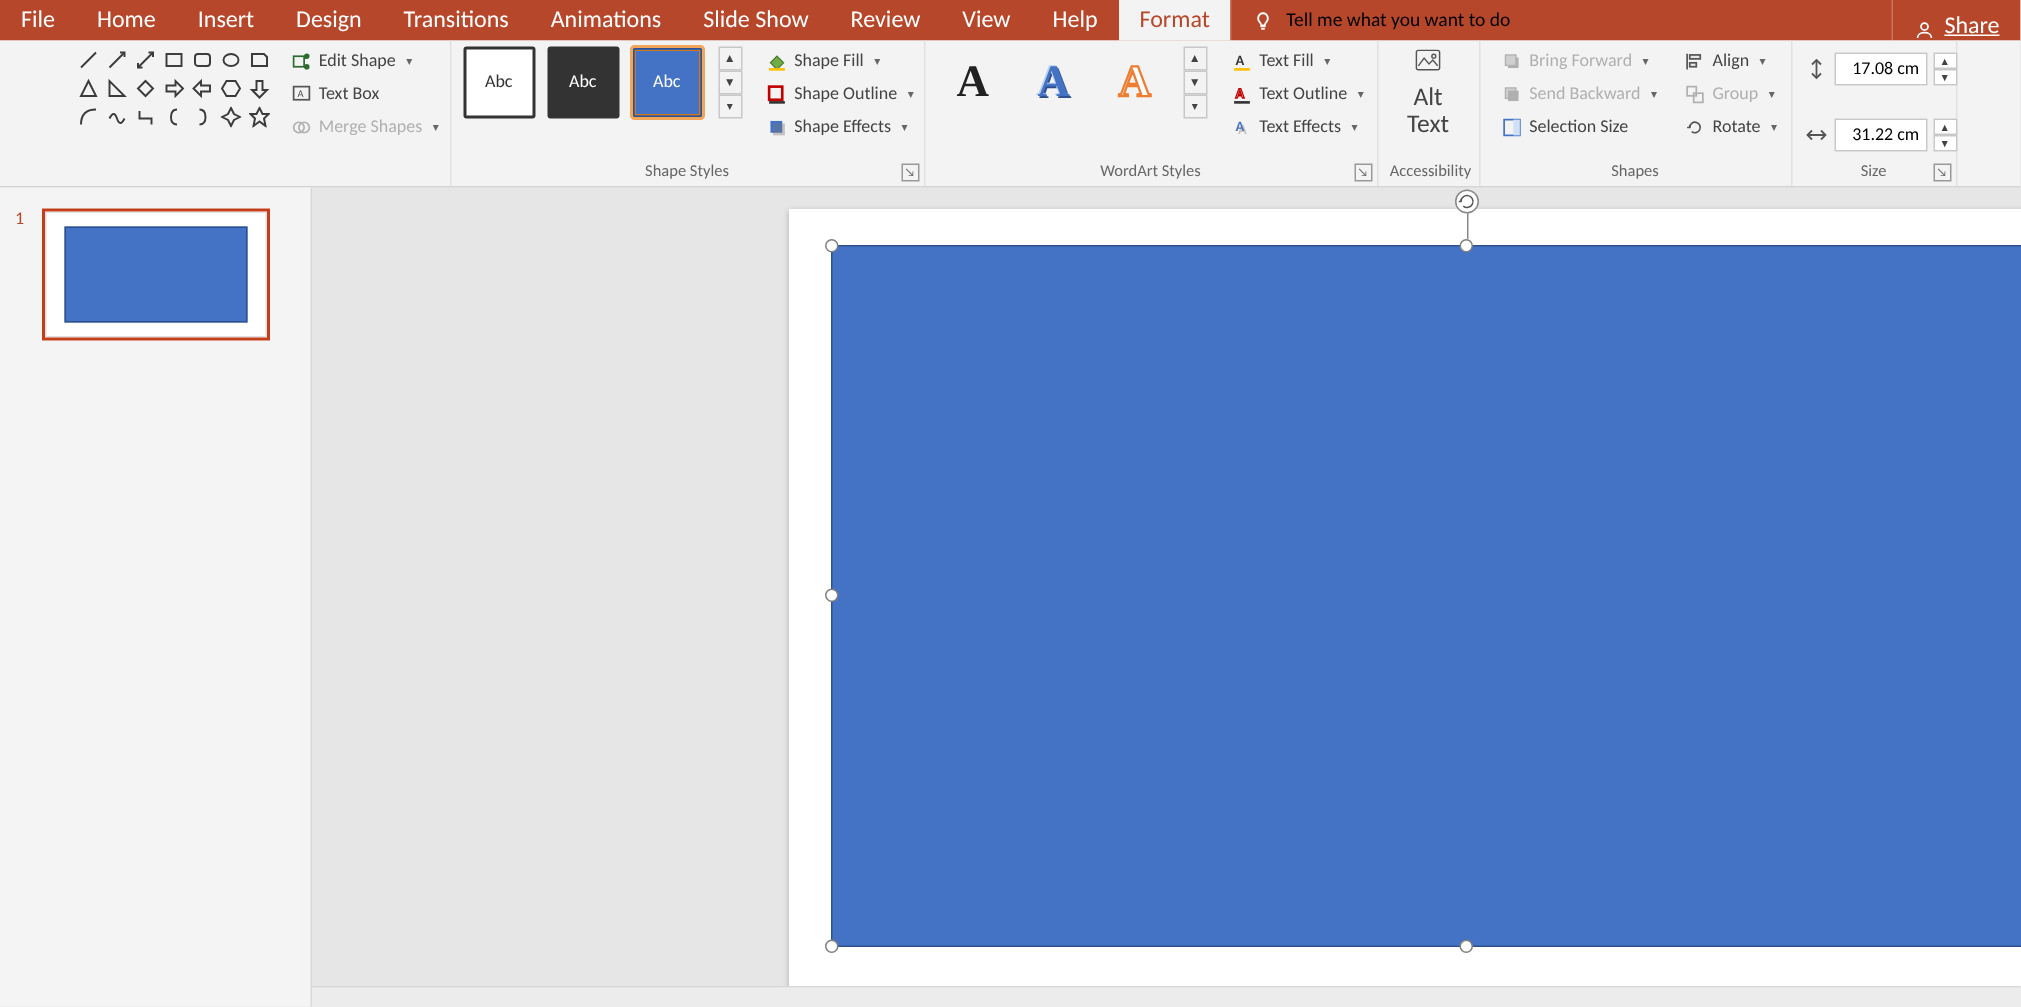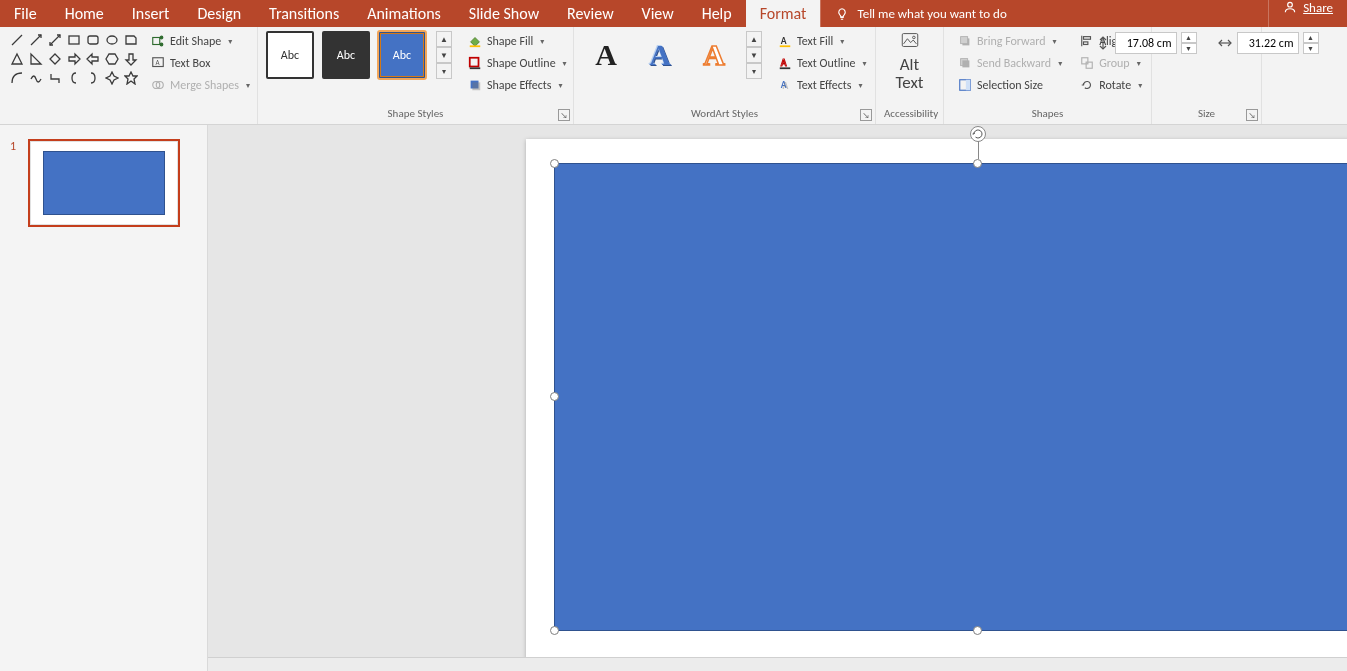--- a/index.html
+++ b/index.html
@@ -3,27 +3,27 @@
 <meta charset="utf-8">
 <style>
   * { box-sizing: border-box; margin: 0; padding: 0; font-family: "Segoe UI", Calibri, sans-serif; }
   body { width: 1347px; height: 671px; background: #e6e6e6; overflow: hidden; font-size: 12px; color: #444; user-select:none; }
 
   
   .menubar { height: 27px; background: #b7472a; display: flex; align-items: stretch; color: #fff; }
   .menubar .tab { padding: 0 14px; line-height: 27px; font-size: 16px; cursor: pointer; }
   .menubar .tab.active { background: #f3f3f3; color: #b7472a; }
   .menubar .spacer { flex:1; }
-  .menubar .tellme { display:flex; align-items:center; gap:8px; padding:0 14px; font-size:13px; color:#ffffff; min-width:230px; border-left:1px solid rgba(255,255,255,.25);}
-  .menubar .share { display:flex; align-items:flex-start; gap:6px; padding:0 14px; font-size:13px; border-left:1px solid rgba(255,255,255,.25);text-decoration:underline;}
+  .menubar .tellme { display:flex; align-items:center; gap:8px; padding:0 14px; font-size:13px; color:#000000; min-width:230px; border-left:1px solid rgba(255,255,255,.25);}
+  .menubar .share { display:flex; align-items:flex-end; gap:6px; padding:0 14px; font-size:16px; border-left:1px solid rgba(255,255,255,.25);text-decoration:underline;}
   .bulb { width:14px; height:14px; display:inline-block; }
   .person { width:14px; height:14px; display:inline-block; }
 
   
-  .ribbon { height: 98px; background: #f3f3f3; border-bottom:1px solid #d4d4d4; display:flex; }
+  .ribbon { height: 98px; background: #f3f3f3; border-bottom:1px solid #d4d4d4; display:flex;justify-content:center; }
   .group { border-right:1px solid #e1e1e1; padding: 4px 8px 2px; display:flex; flex-direction:column; justify-content:space-between; position:relative; }
   .group-label { text-align:center; font-size:11px; color:#666; padding:2px 0; }
   .group-body { display:flex; align-items:flex-start; gap:6px; flex:1; }
   .dialog-launcher { position:absolute; right:3px; bottom:3px; width:12px; height:12px; border:1px solid #999; font-size:8px; line-height:10px; text-align:center; color:#666; cursor:pointer; }
 
   
   .shape-gallery { display:grid; grid-template-columns: repeat(7, 17px); grid-auto-rows:17px; gap:2px; }
   .shape-cell { width:17px; height:17px; border:1px solid transparent; display:flex; align-items:center; justify-content:center; cursor:pointer; }
   .shape-cell svg { width:14px; height:14px; stroke:#3b3b3b; fill:none; stroke-width:1.3; }
   .vert-btns { display:flex; flex-direction:column; gap:2px; }
@@ -409,21 +409,21 @@
             </svg>
           <span>Rotate</span>
             <span class="dd">▾</span>
         </div>
       </div>
     </div>
     <div class="group-label">Shapes</div>
   </div>
 
   <div class="group" style="width:110px">
-    <div class="group-body" style="flex-direction:row;gap:20px;justify-content:center">
+    <div class="group-body" style="flex-direction:column;gap:20px;justify-content:center">
       <div class="size-row">
         <svg class="dim-ico" viewBox="0 0 16 16" fill="none" stroke="#555" stroke-width="1.2">
             <line x1="8" y1="2" x2="8" y2="14"></line>
             <polyline points="5,5 8,2 11,5"></polyline>
             <polyline points="5,11 8,14 11,11"></polyline>
           </svg>
         <input value="17.08 cm" style="">
         <div class="spin">
             <div>▲</div>
             <div>▼</div>

